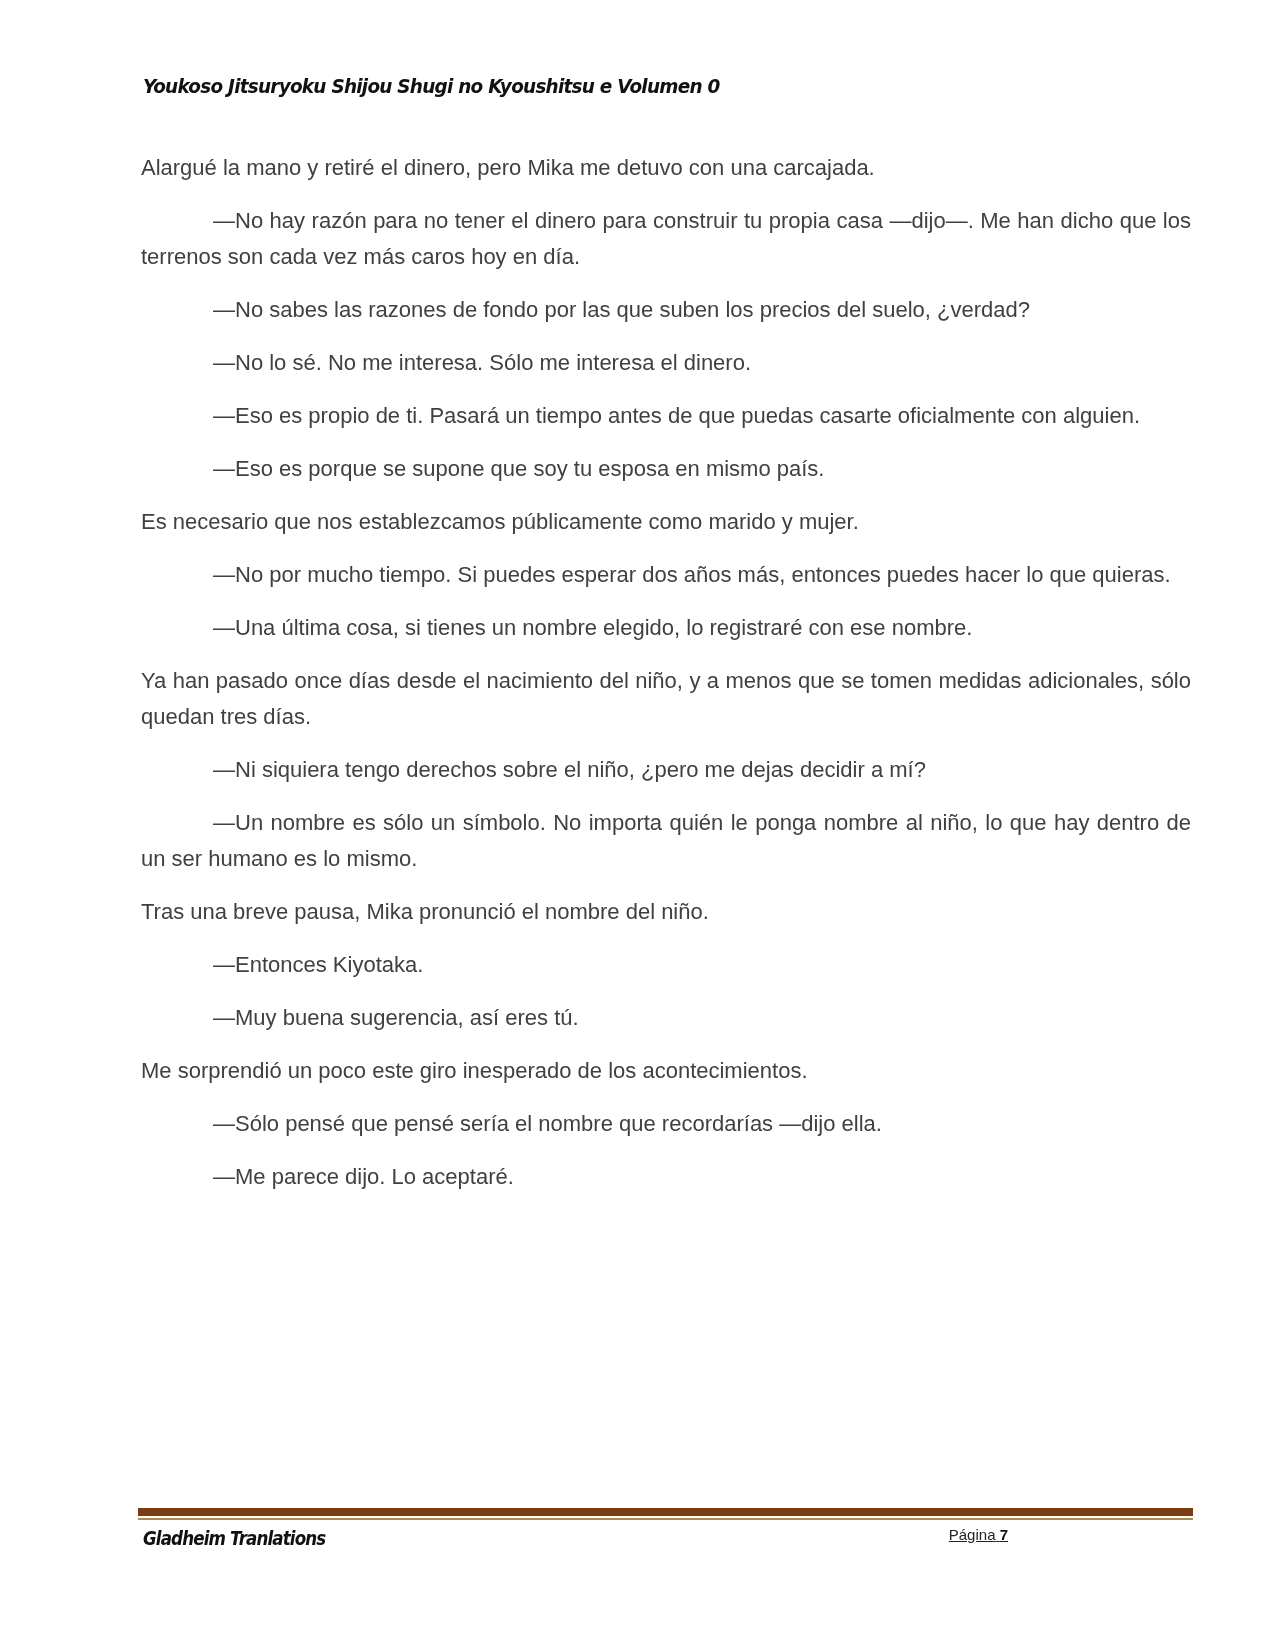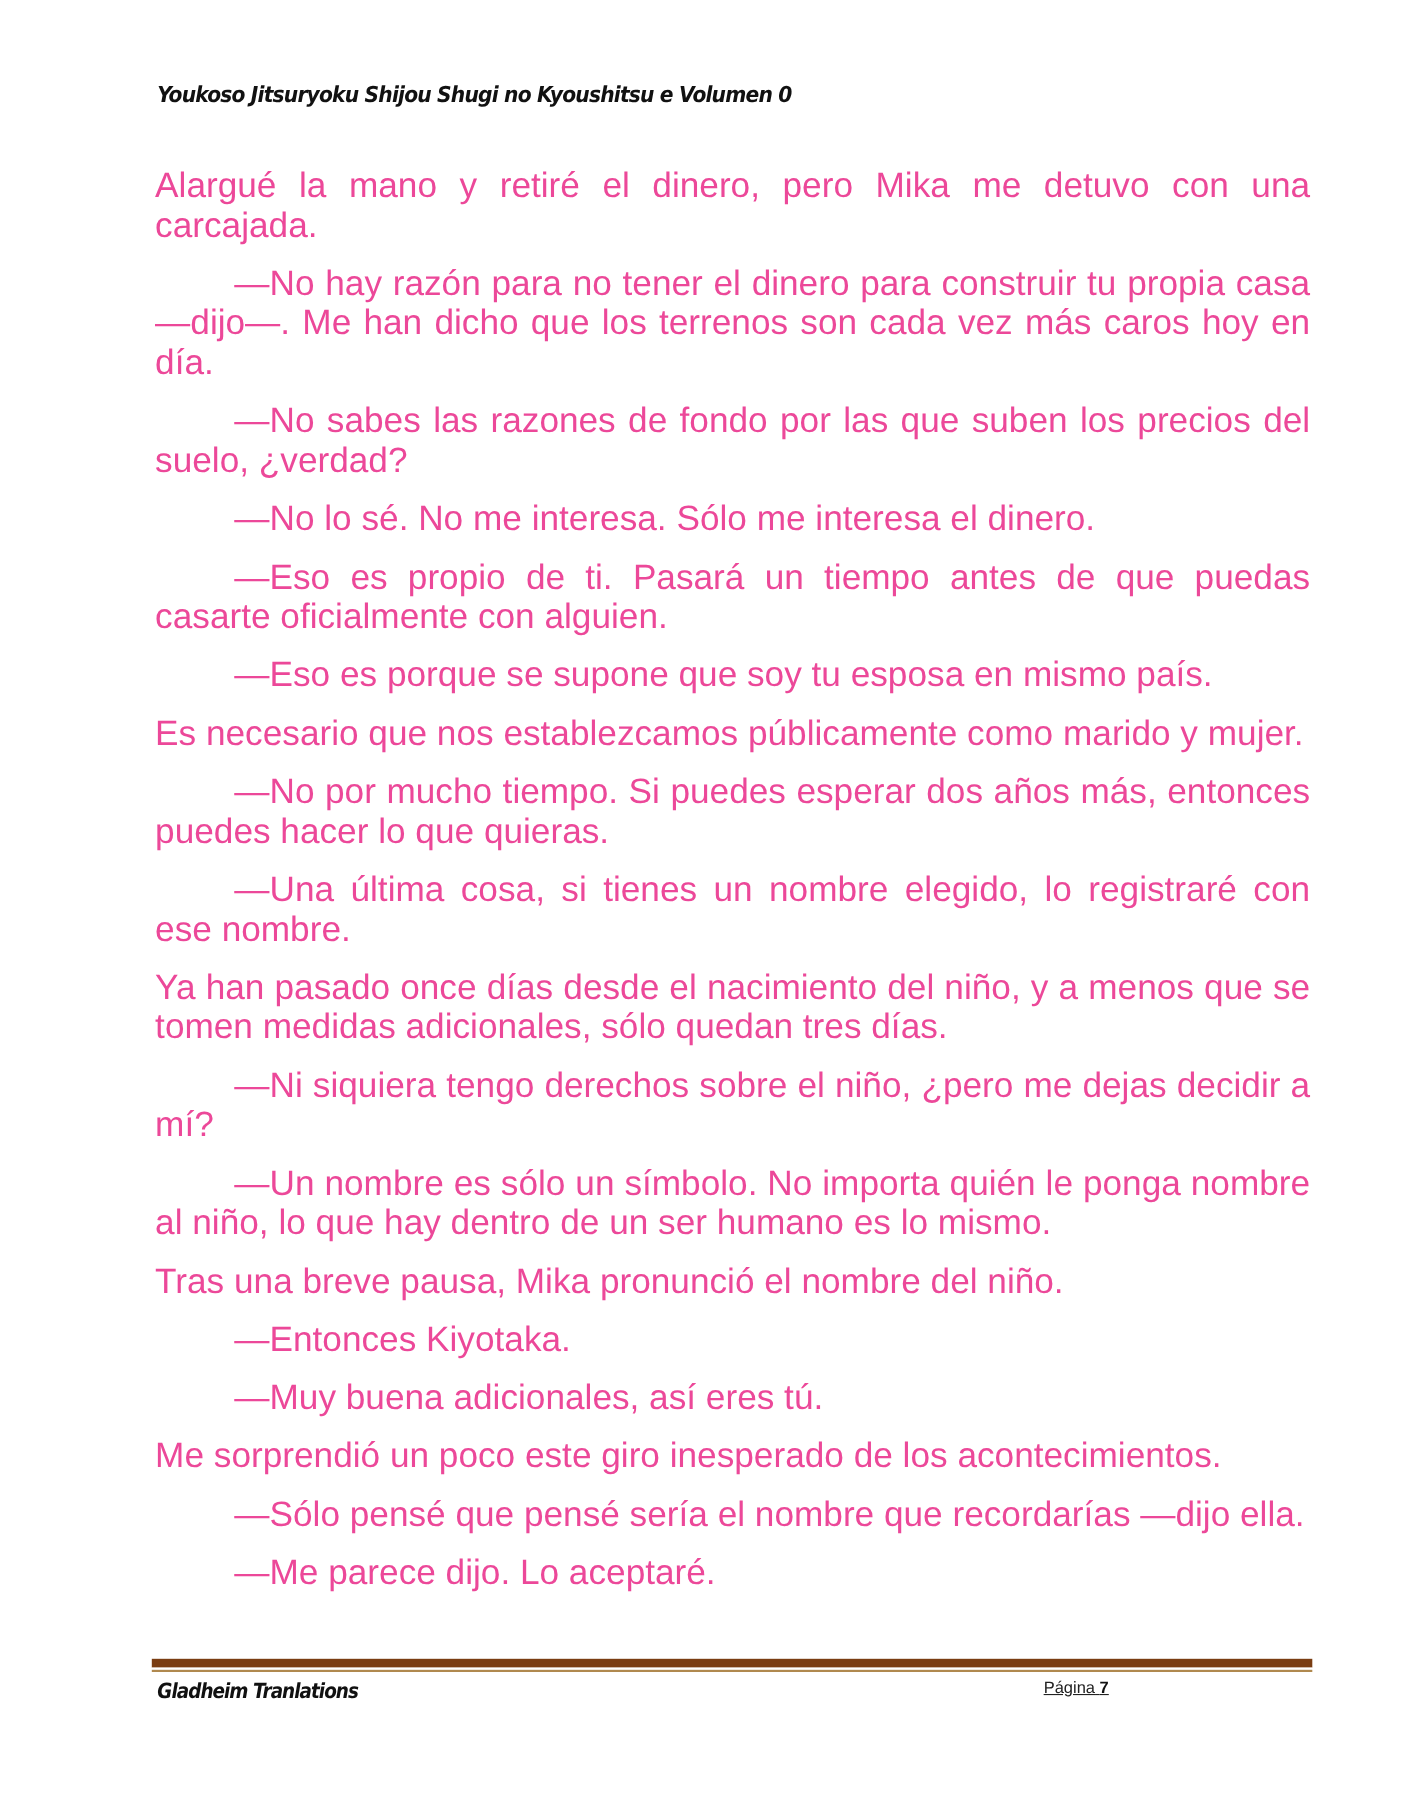--- a/index.html
+++ b/index.html
@@ -10,21 +10,21 @@
     font-family: "DejaVu Sans", sans-serif;
     font-weight: bold; font-style: italic;
     font-size: 20px; letter-spacing: -0.8px;
     color: #111;
     transform: scaleX(0.92); transform-origin: left top;
     white-space: nowrap;
   }
   .body-text {
     position: absolute; left: 113px; top: 150px; width: 1050px;
     font-family: "Liberation Sans", sans-serif;
-    font-size: 32px; line-height: 36px; color: #ec4899;
+    font-size: 22px; line-height: 36px; color: #404040;
   }
   .para { margin: 0 0 17px 0; text-align: justify; }
   .para.dialogue { text-indent: 72px; }
   .para.narration { text-indent: 0; }
   .footer-rule {
     position: absolute; left: 110px; top: 1508px; width: 1055px;
   }
   .footer-rule .thick { height: 8px; background: #7a3d12; }
   .footer-rule .gap { height: 2px; background: #ffffff; }
   .footer-rule .thin { height: 2px; background: #b0894f; }
@@ -57,21 +57,21 @@
     <p class="para dialogue">—Eso es propio de ti. Pasará un tiempo antes de que puedas casarte oficialmente con alguien.</p>
     <p class="para dialogue">—Eso es porque se supone que soy tu esposa en mismo país.</p>
     <p class="para narration">Es necesario que nos establezcamos públicamente como marido y mujer.</p>
     <p class="para dialogue">—No por mucho tiempo. Si puedes esperar dos años más, entonces puedes hacer lo que quieras.</p>
     <p class="para dialogue">—Una última cosa, si tienes un nombre elegido, lo registraré con ese nombre.</p>
     <p class="para narration">Ya han pasado once días desde el nacimiento del niño, y a menos que se tomen medidas adicionales, sólo quedan tres días.</p>
     <p class="para dialogue">—Ni siquiera tengo derechos sobre el niño, ¿pero me dejas decidir a mí?</p>
     <p class="para dialogue">—Un nombre es sólo un símbolo. No importa quién le ponga nombre al niño, lo que hay dentro de un ser humano es lo mismo.</p>
     <p class="para narration">Tras una breve pausa, Mika pronunció el nombre del niño.</p>
     <p class="para dialogue">—Entonces Kiyotaka.</p>
-    <p class="para dialogue">—Muy buena adicionales, así eres tú.</p>
+    <p class="para dialogue">—Muy buena sugerencia, así eres tú.</p>
     <p class="para narration">Me sorprendió un poco este giro inesperado de los acontecimientos.</p>
     <p class="para dialogue">—Sólo pensé que pensé sería el nombre que recordarías —dijo ella.</p>
     <p class="para dialogue">—Me parece dijo. Lo aceptaré.</p>
   </div>
 
   <div class="footer-rule">
     <div class="thick"></div>
     <div class="gap"></div>
     <div class="thin"></div>
   </div>

